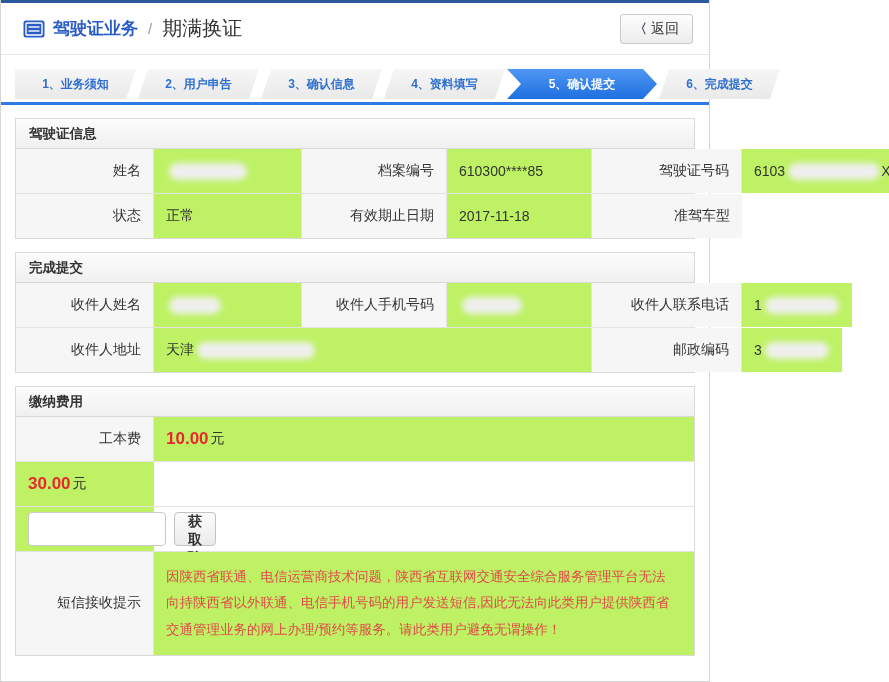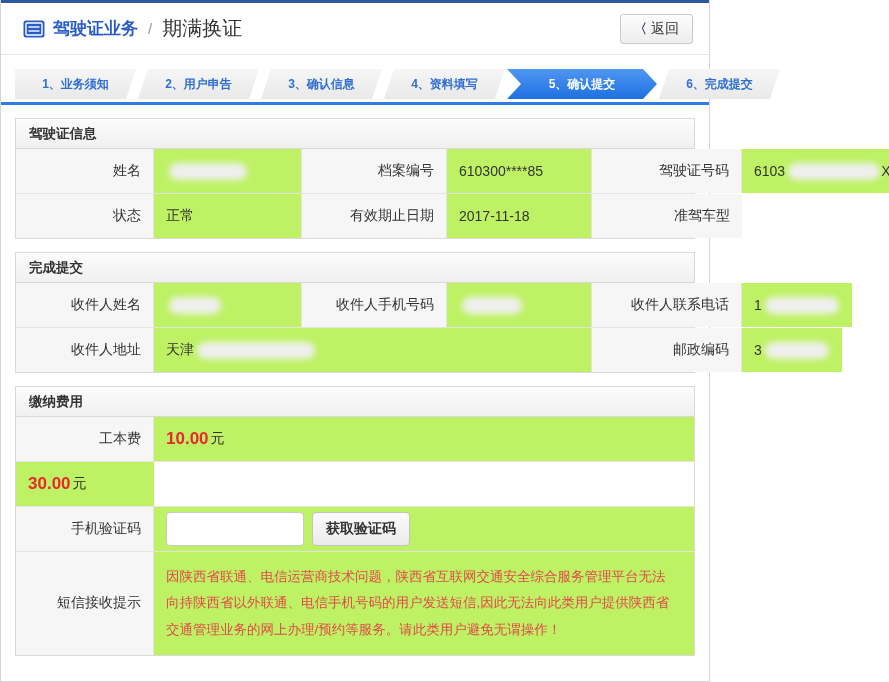--- a/index.html
+++ b/index.html
@@ -166,21 +166,20 @@
         <span class="fee-unit">元</span>
       </div>
     </div>
     <div class="trow cols2">
       <div class="cell val">
         <span class="fee-num">30.00</span>
         <span class="fee-unit">元</span>
       </div>
     </div>
     <div class="trow cols2">
-      <div class="cell lbl">手机验证码</div>
       <div class="cell val">
         <input class="code-input" type="text" value="" style="">
         <button class="code-btn">获取验证码</button>
       </div>
     </div>
     <div class="trow cols2">
       <div class="cell lbl sms-lbl">短信接收提示</div>
       <div class="cell val sms-cell">
         <div class="sms-text">因陕西省联通、电信运营商技术问题，陕西省互联网交通安全综合服务管理平台无法向持陕西省以外联通、电信手机号码的用户发送短信,因此无法向此类用户提供陕西省交通管理业务的网上办理/预约等服务。请此类用户避免无谓操作！</div>
       </div>

